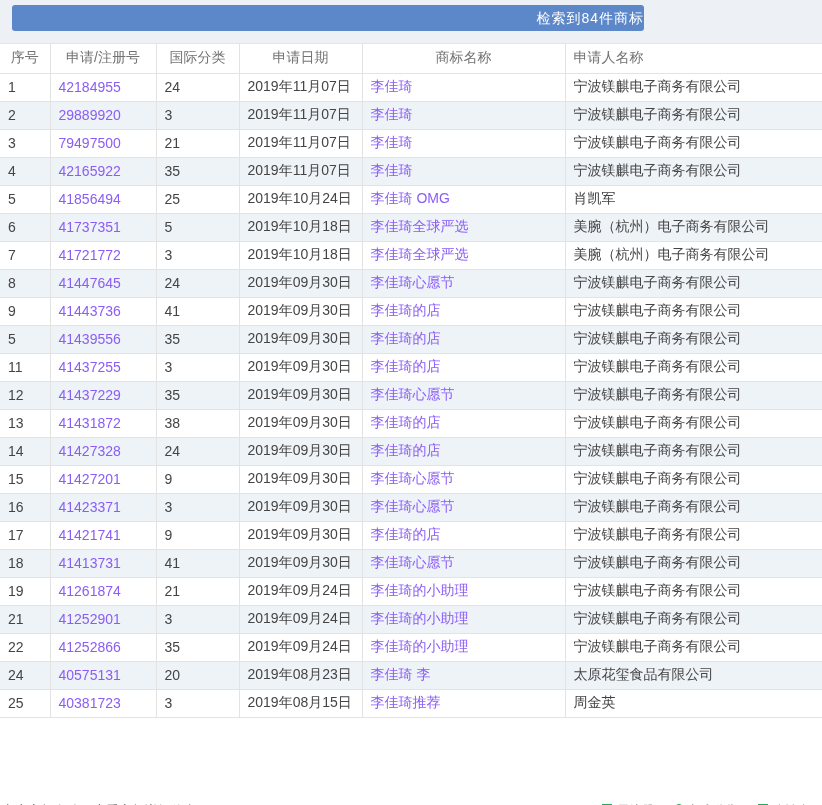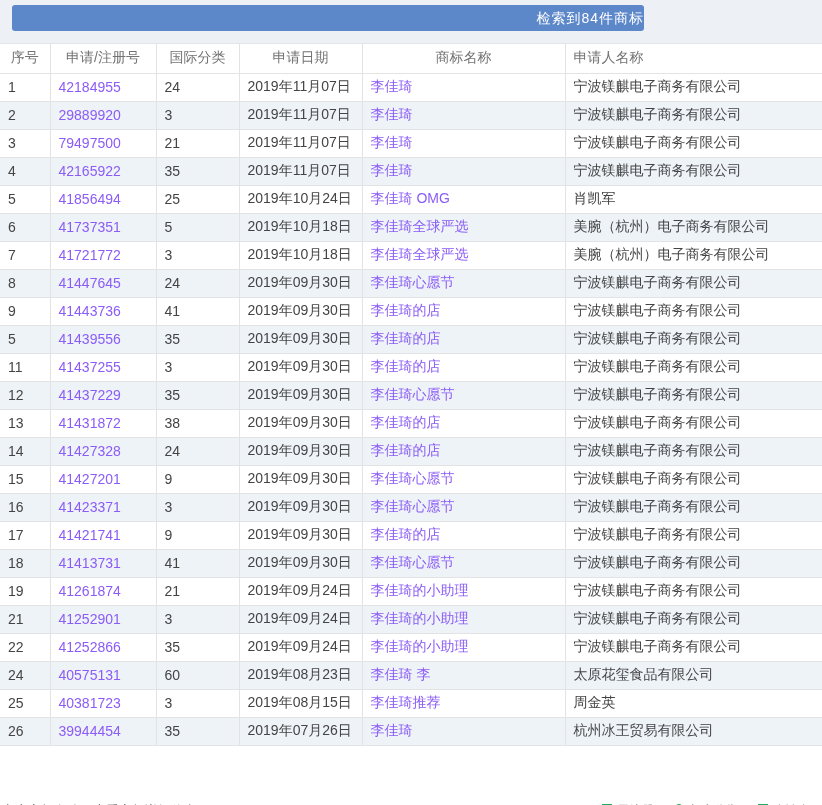--- a/index.html
+++ b/index.html
@@ -249,40 +249,32 @@
         <td>22</td>
         <td><a class="blue-link">41252866</a></td>
         <td>35</td>
         <td>2019年09月24日</td>
         <td><a class="blue-link">李佳琦的小助理</a></td>
         <td>宁波镁麒电子商务有限公司</td>
       </tr>
       <tr>
         <td>24</td>
         <td><a class="blue-link">40575131</a></td>
-        <td>60</td>
+        <td>20</td>
         <td>2019年08月23日</td>
         <td><a class="blue-link">李佳琦 李</a></td>
         <td>太原花玺食品有限公司</td>
       </tr>
       <tr>
         <td>25</td>
         <td><a class="blue-link">40381723</a></td>
         <td>3</td>
         <td>2019年08月15日</td>
         <td><a class="blue-link">李佳琦推荐</a></td>
         <td>周金英</td>
-      </tr>
-      <tr>
-        <td>26</td>
-        <td><a class="blue-link">39944454</a></td>
-        <td>35</td>
-        <td>2019年07月26日</td>
-        <td><a class="blue-link">李佳琦</a></td>
-        <td>杭州冰王贸易有限公司</td>
       </tr>
     </tbody>
 </table>
 
 <div class="footer-strip">
   <span class="footer-note">点击商标名称可查看商标详细信息</span>
   <span class="legend">
       <span class="legend-item">
         <span class="legend-icon"></span>
         <span class="legend-label">已注册</span>

